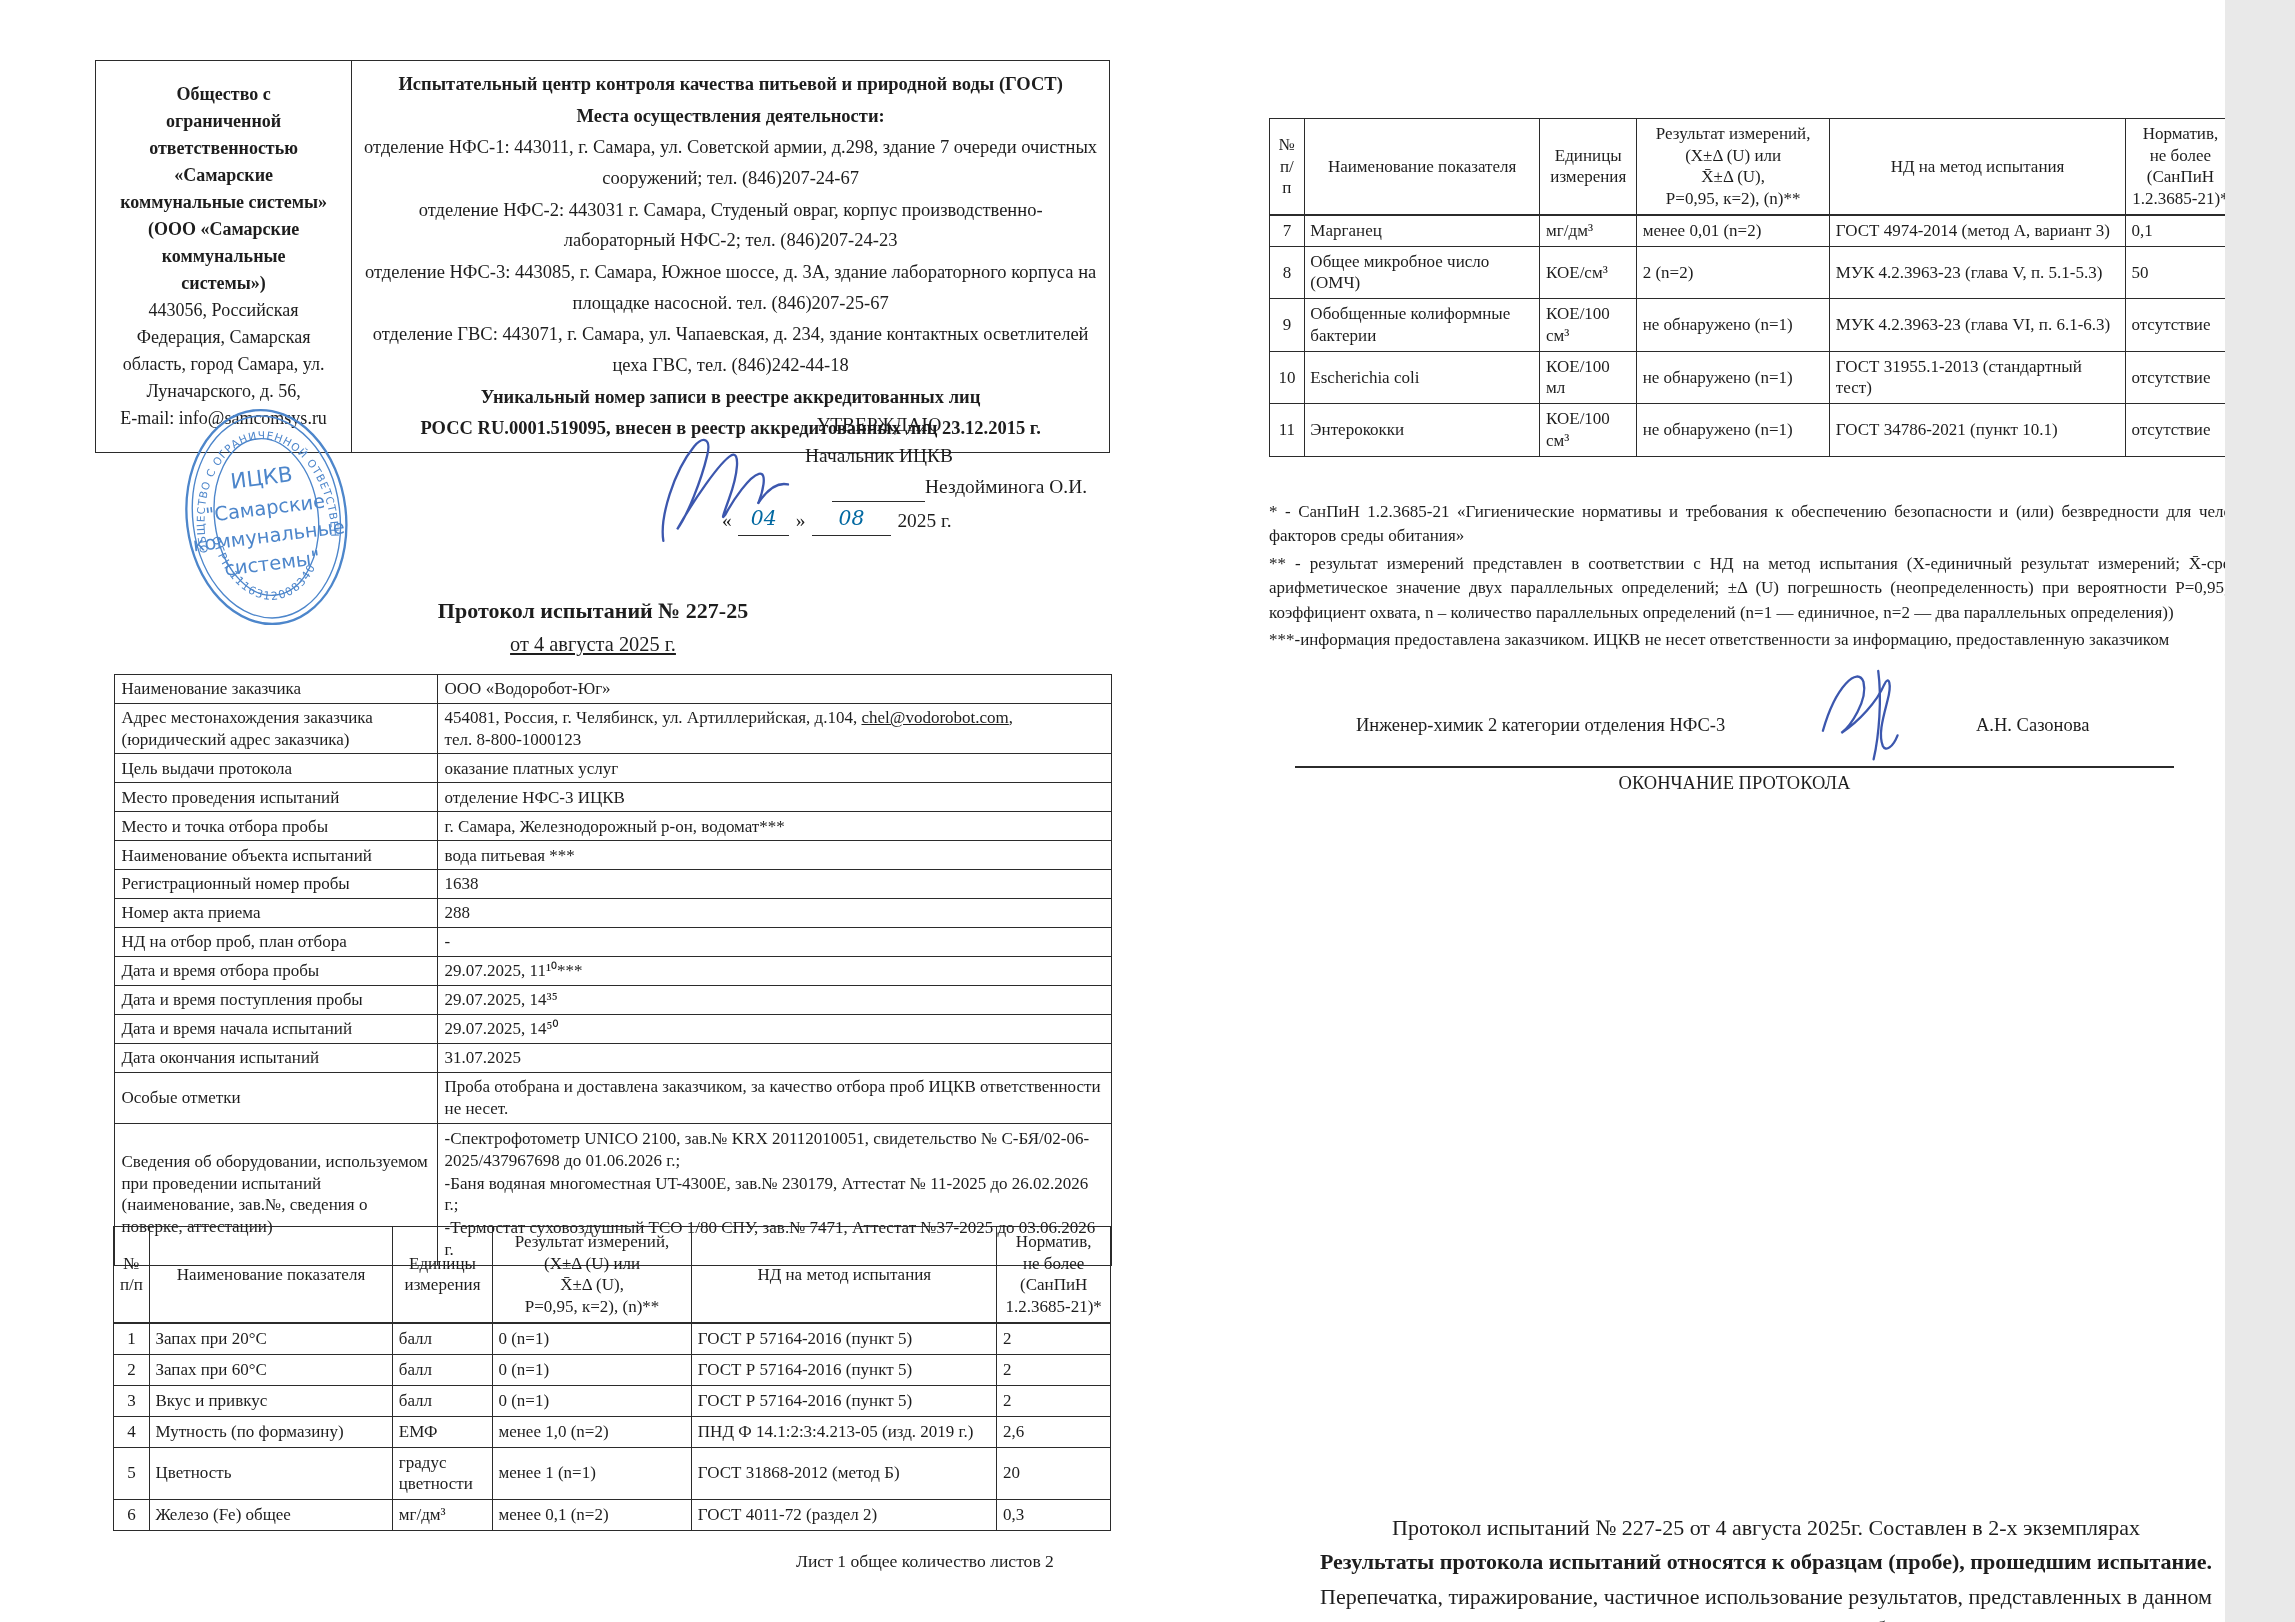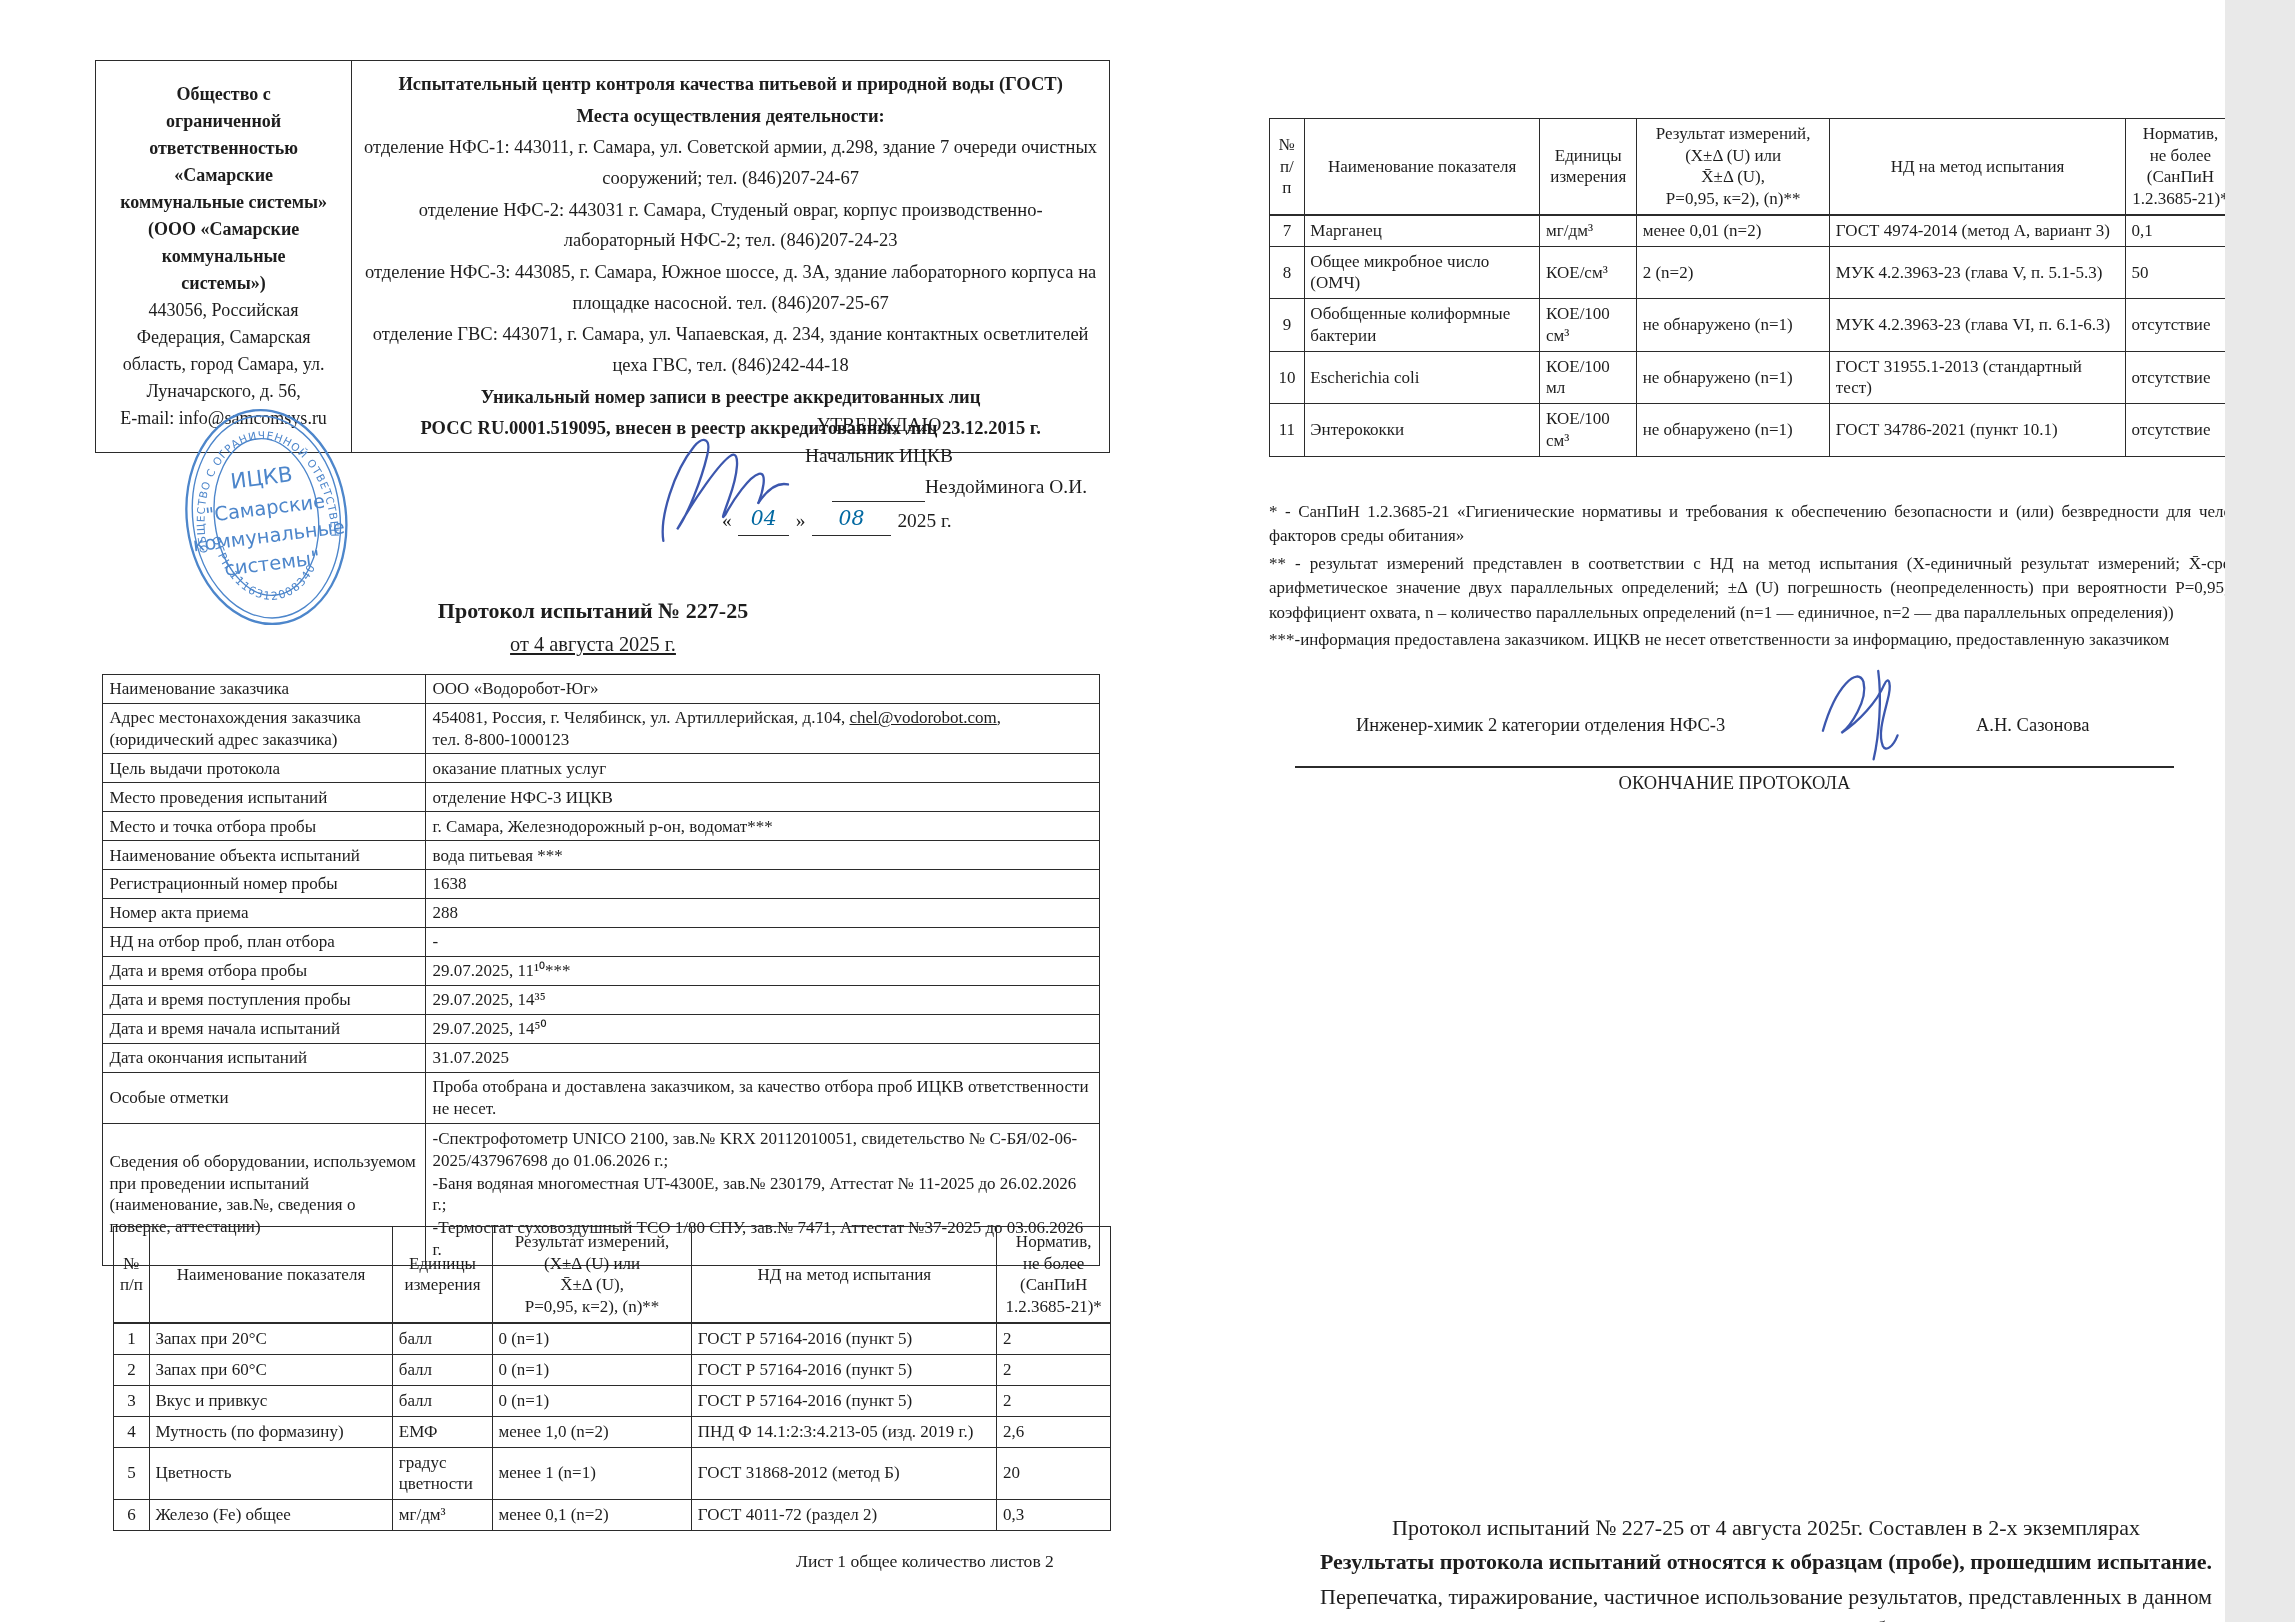--- a/index.html
+++ b/index.html
@@ -140,21 +140,21 @@
     </div>
     <svg class="abs" style="left:-16px;top:21px" width="157" height="120" viewBox="0 0 340 260">
       <path class="sig-path" d="M18,240 C10,190 40,90 85,35 C105,12 122,18 113,55 C100,110 70,185 48,215 C85,150 140,70 165,55 C185,44 180,95 160,150 C150,178 142,198 152,184 C170,150 205,100 225,95 C245,90 232,138 224,158"></path>
       <path class="sig-path" d="M224,158 C244,128 266,113 288,118" stroke-width="4"></path>
     </svg>
   </div>
 
   <div class="abs doc-title" style="left:76px;top:598px">Протокол испытаний № 227-25</div>
   <div class="abs doc-subtitle" style="left:76px;top:633px">от 4 августа 2025 г.</div>
 
-  <table class="info-table abs" style="left:102px;top:674px">
+  <table class="info-table abs" style="left:114px;top:674px">
     <tbody>
         <tr>
       <td class="lbl">Наименование заказчика</td>
       <td>ООО «Водоробот-Юг»</td>
     </tr>
     <tr>
       <td class="lbl pre">Адрес местонахождения заказчика
 (юридический адрес заказчика)</td>
       <td>
         <div>

